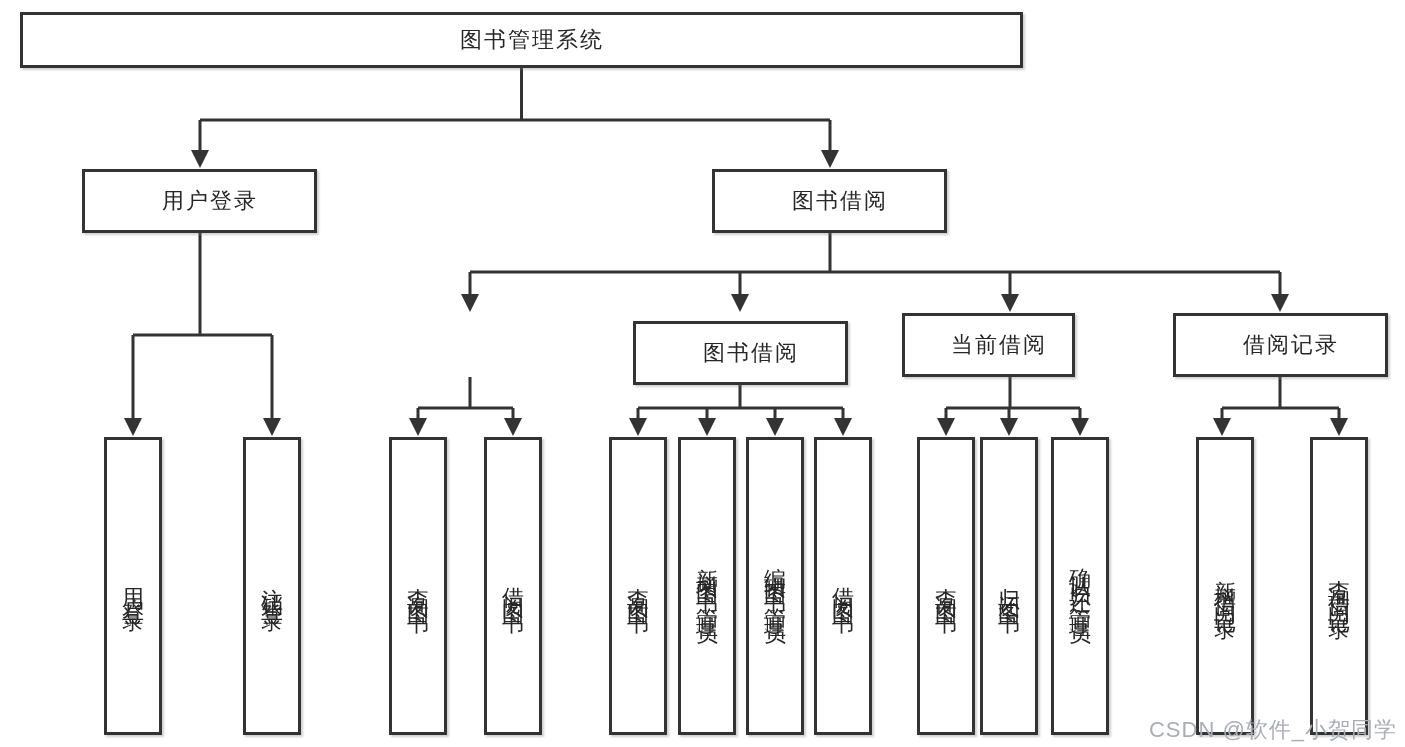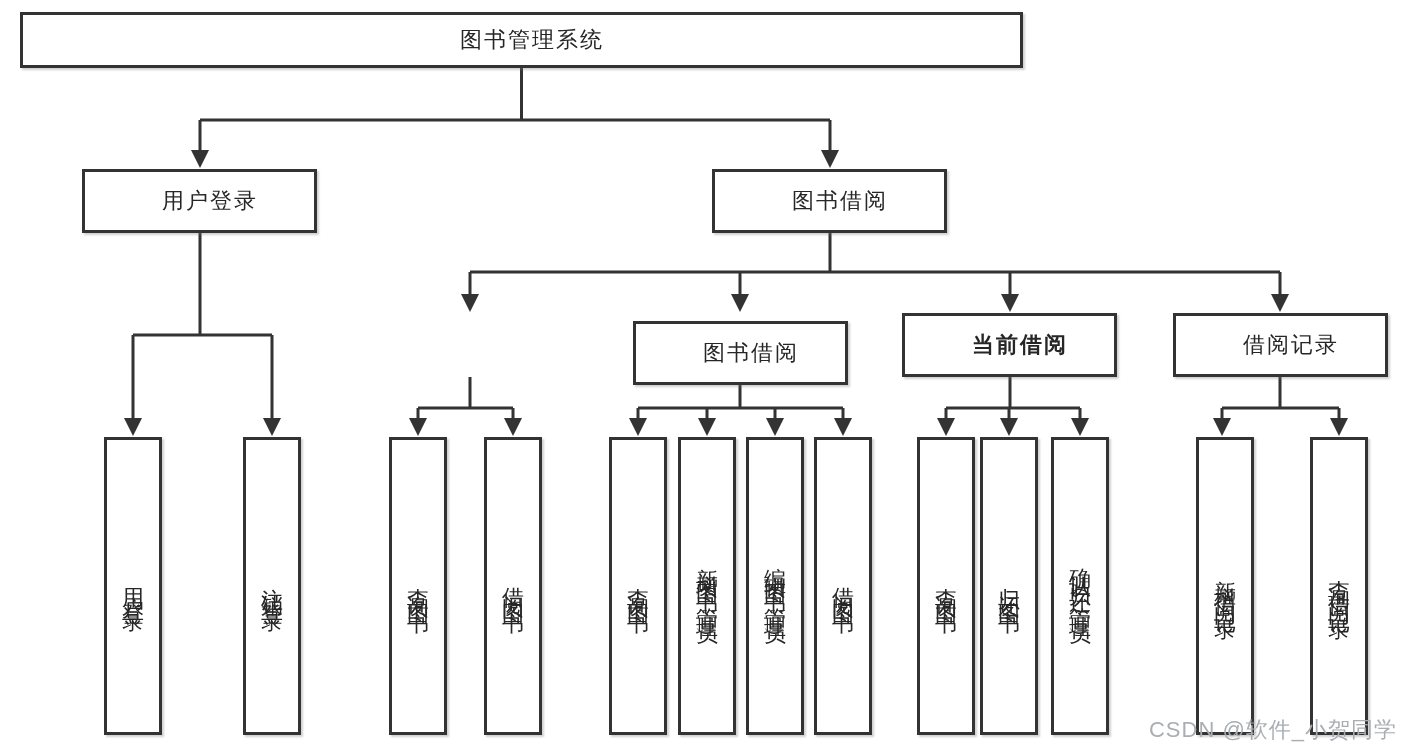--- a/index.html
+++ b/index.html
@@ -104,21 +104,21 @@
       <polygon points="1330,418 1348,418 1339,436"></polygon>
     </g>
   </svg>
 
   <div class="hbox" style="left:20px; top:12px; width:1003px; height:56px;">图书管理系统</div>
 
   <div class="hbox" style="left:82px; top:169px; width:235px; height:64px;">用户登录</div>
   <div class="hbox" style="left:712px; top:169px; width:235px; height:64px;">图书借阅</div>
 
   <div class="hbox" style="left:633px; top:313px; width:215px; height:64px;margin-top:8px;">图书借阅</div>
-  <div class="hbox" style="left:902px; top:313px; width:215px; height:64px;font-weight:bold;">当前借阅</div>
+  <div class="hbox" style="left:902px; top:313px; width:173px; height:64px;">当前借阅</div>
   <div class="hbox" style="left:1173px; top:313px; width:215px; height:64px;">借阅记录</div>
 
   <div class="vbox" style="left:104px;">用户登录</div>
   <div class="vbox" style="left:243px;">注销登录</div>
 
   <div class="vbox" style="left:389px;">查询图书</div>
   <div class="vbox" style="left:484px;">借阅图书</div>
 
   <div class="vbox" style="left:609px;">查询图书</div>
   <div class="vbox" style="left:678px;">新增图书（管理员）</div>

